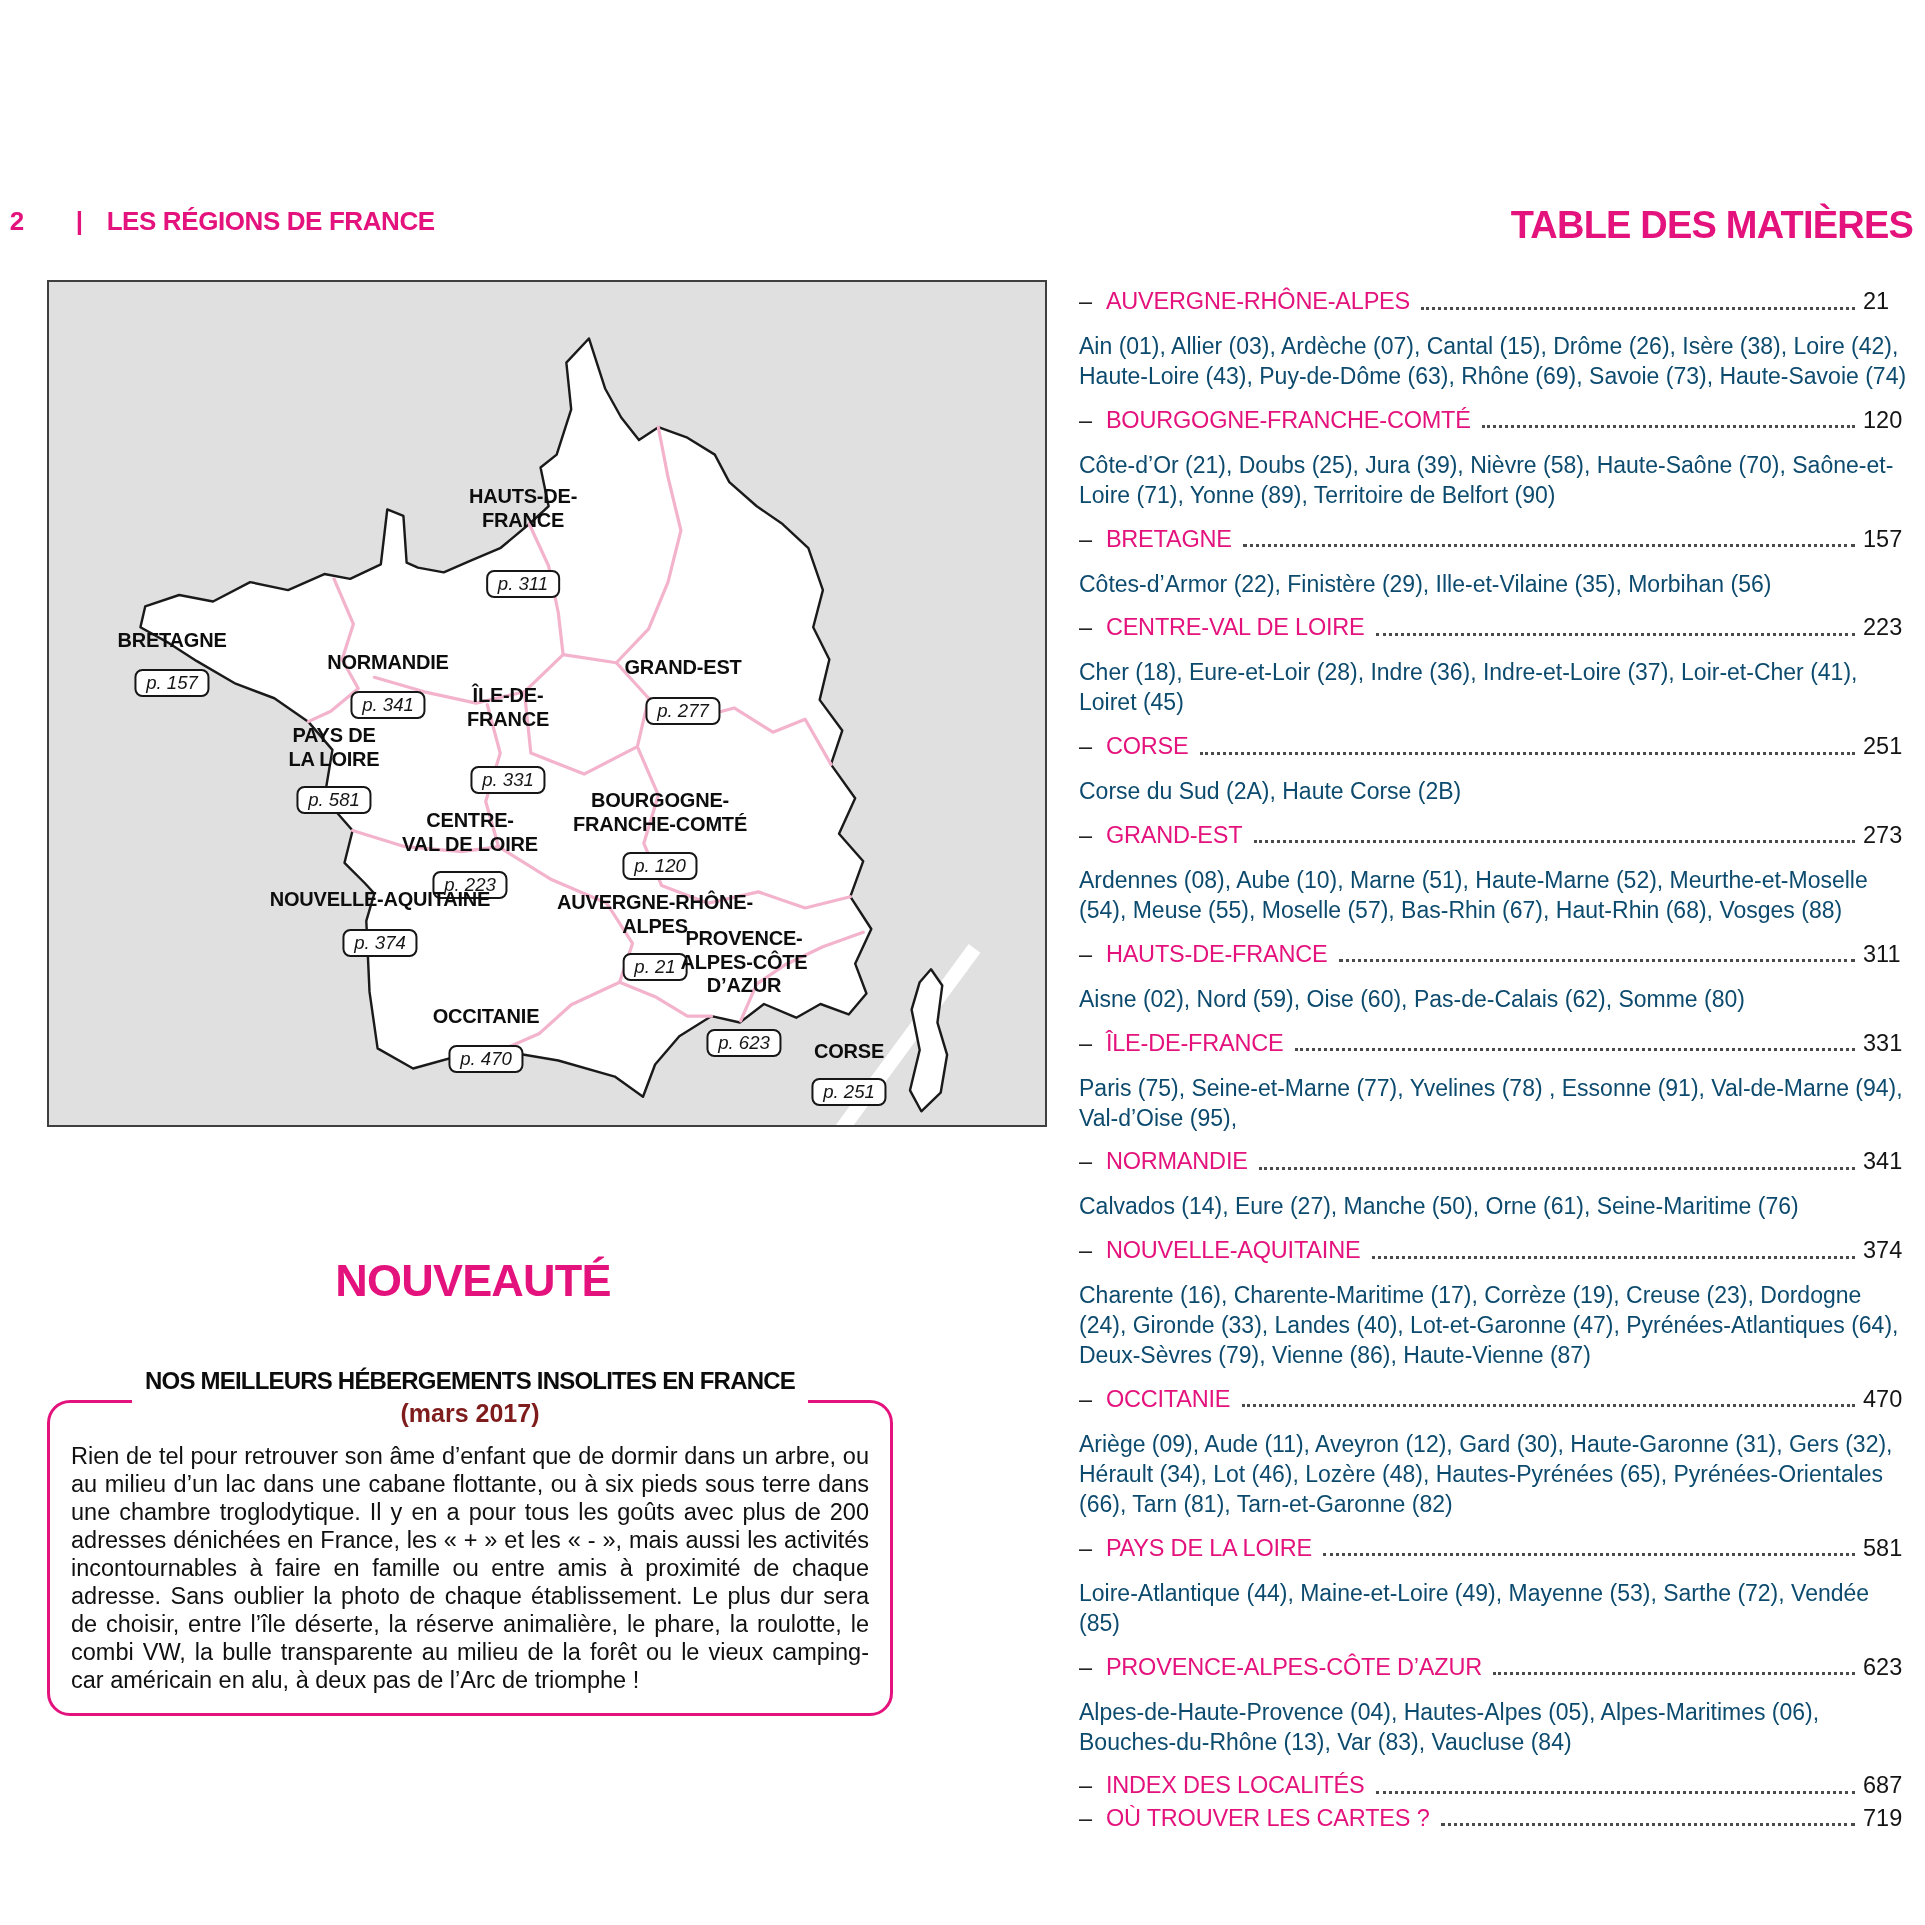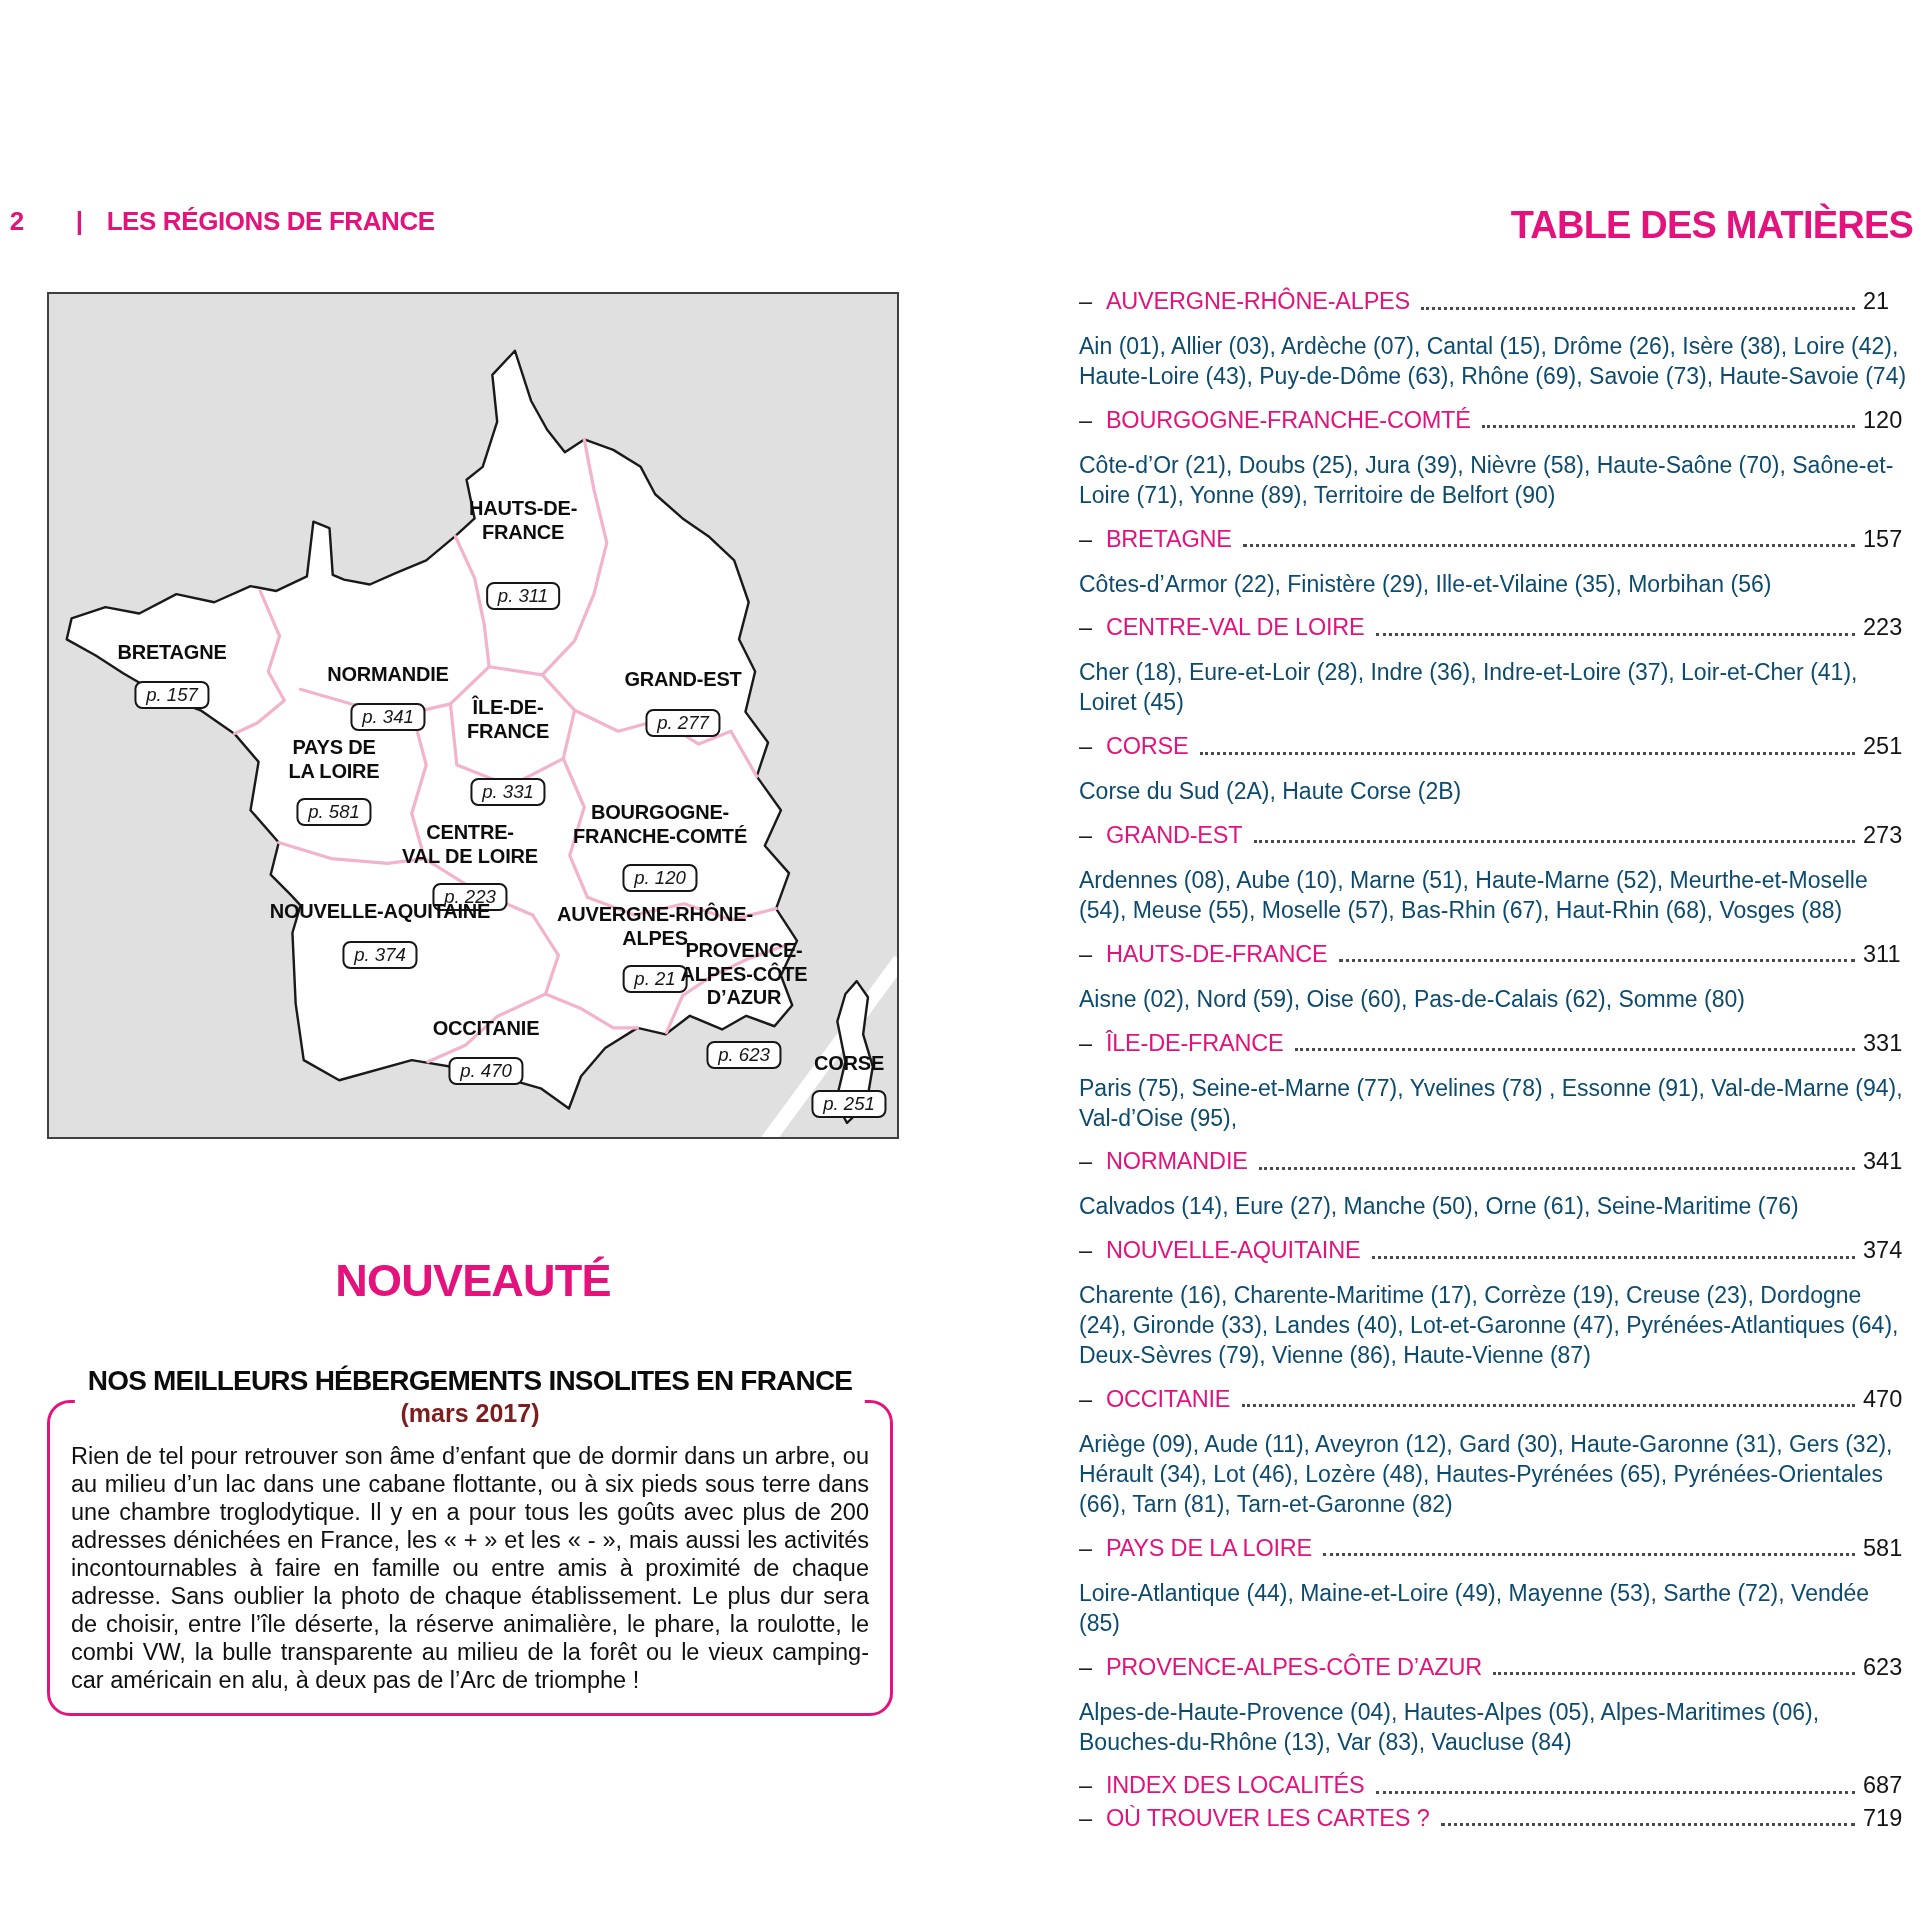--- a/index.html
+++ b/index.html
@@ -18,22 +18,22 @@
   
   .page-head{
     position:absolute;left:9.7px;top:206px;
     display:flex;align-items:flex-end;
     color:var(--magenta);font-weight:bold;font-size:26px;letter-spacing:-0.4px;
   }
   .head-bar{margin:0 24px 0 52px;font-weight:bold;}
 
   
   .map{
-    position:absolute;left:47px;top:280px;width:852px;height:847px;
-    background:var(--map-bg);border:2.4px solid #3f3f3f;margin-top:12px;
+    position:absolute;left:47px;top:280px;width:1000px;height:847px;
+    background:var(--map-bg);border:2.4px solid #3f3f3f;
   }
   .map svg{position:absolute;left:0;top:0;width:100%;height:100%;}
   .map-label{
     position:absolute;transform:translateX(-50%);
     font-weight:bold;font-size:20px;line-height:23.5px;text-align:center;
     white-space:pre-line;letter-spacing:-0.2px;color:#0d0d0d;
   }
   .map-tag{
     position:absolute;transform:translateX(-50%);
     background:#fff;border:2.4px solid #161616;border-radius:8px;
@@ -49,21 +49,21 @@
   .insolites{
     position:absolute;left:47px;top:1400px;width:846px;
     border:3.2px solid var(--magenta);border-radius:23px;
     padding:39px 21px 19.4px;background:#fff;
   }
   .insolites-title{
     position:absolute;top:-39px;left:50%;transform:translateX(-50%);
     width:max-content;max-width:818px;background:#fff;
     padding:0 13px;text-align:center;
   }
-  .it1{font-size:28px;font-weight:bold;letter-spacing:-0.8px;line-height:34px;white-space:nowrap;color:#0c0c0c;}
+  .it1{font-size:24px;font-weight:bold;letter-spacing:-0.8px;line-height:34px;white-space:nowrap;color:#0c0c0c;}
   .it2{font-size:25px;font-weight:bold;line-height:31px;color:#7f1d1d;}
   .insolites-body{
     font-size:23.5px;line-height:28px;text-align:justify;color:#101010;
   }
 
   
   .toc{position:absolute;left:1079px;top:204px;width:834px;}
   .toc-title{
     text-align:right;color:var(--magenta);
     font-size:38px;font-weight:bold;letter-spacing:-0.8px;

